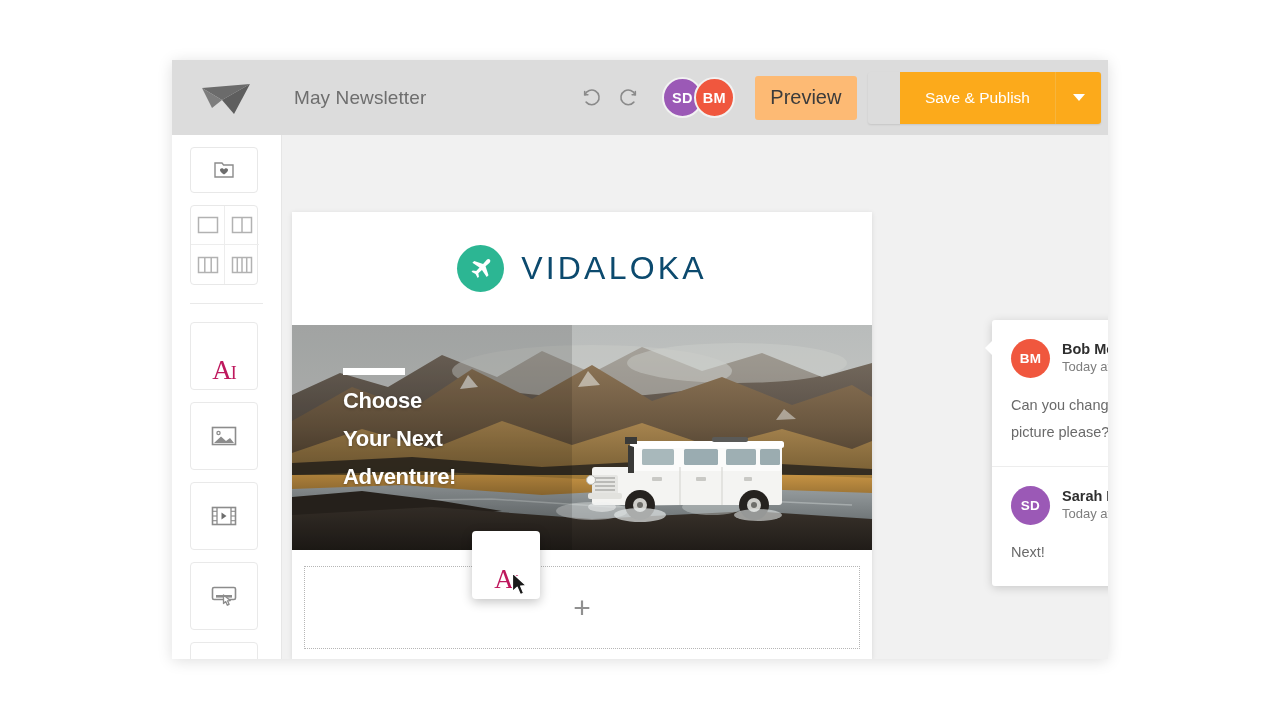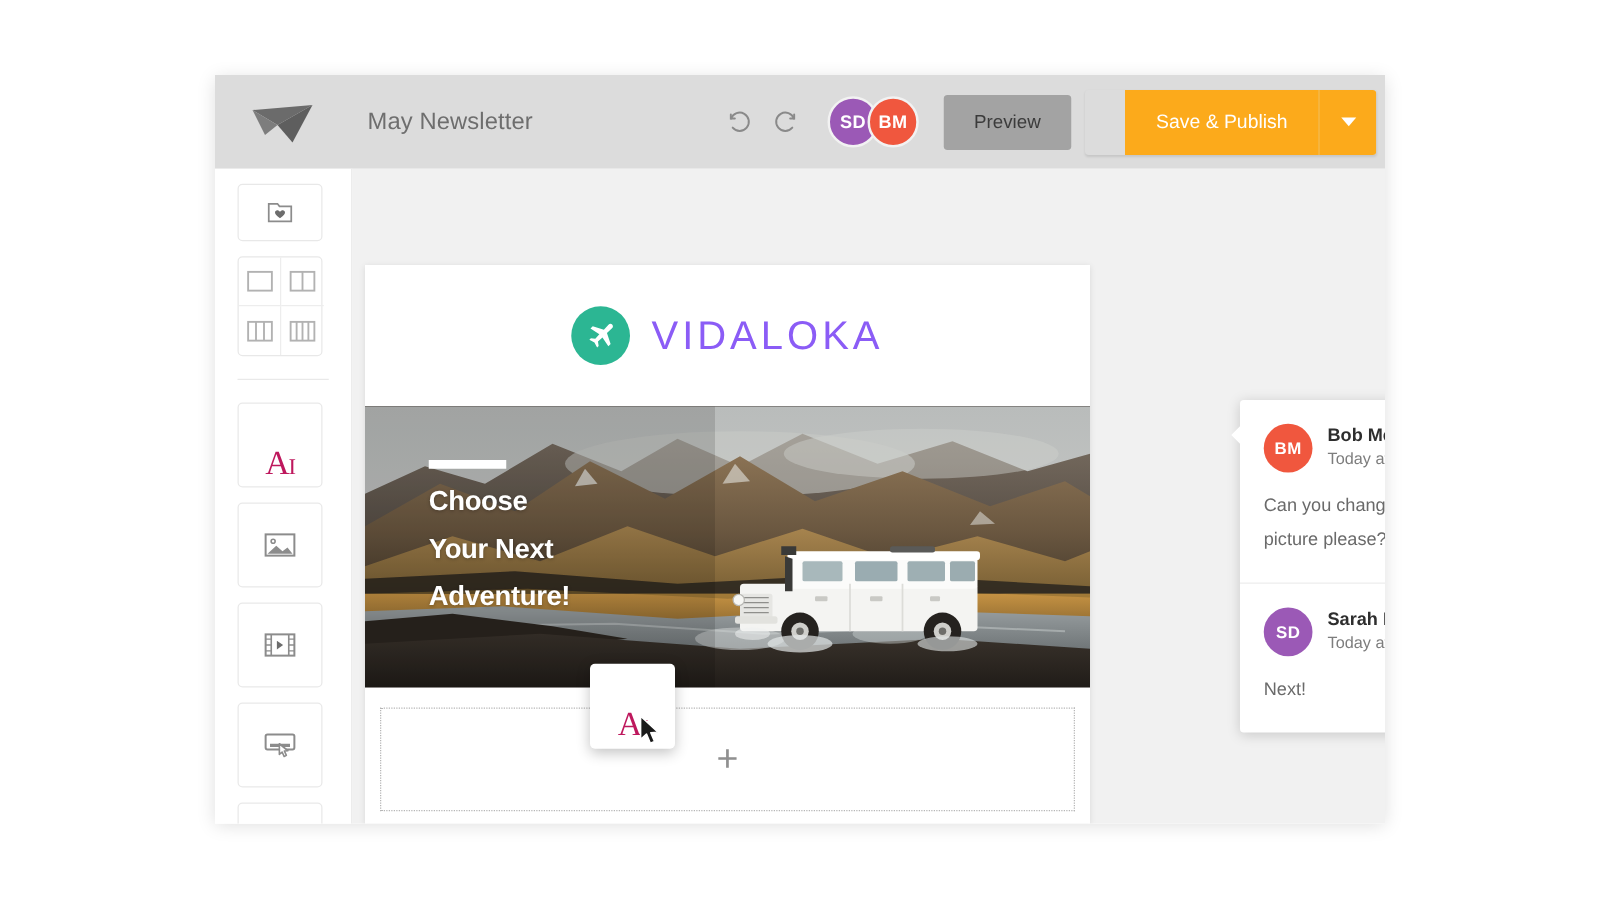--- a/index.html
+++ b/index.html
@@ -66,24 +66,24 @@
     border: 2.5px solid #f2f2f2;
     color: #ffffff;
     font-size: 14.5px;
     font-weight: bold;
     display: flex; align-items: center; justify-content: center;
     letter-spacing: .3px;
   }
   .avatar.second { margin-left: -9px; }
   #preview-btn {
     width: 102px; height: 44px;
-    background: #a3a3a3;
+    background: #fdba74;
     border: none; border-radius: 3px;
     font-family: "Liberation Sans", sans-serif;
-    font-size: 15px;
+    font-size: 20px;
     color: #3b3b3b;
     cursor: pointer;
   }
   #publish-group {
     display: flex;
     margin-left: 11px; margin-right: 7px;
     height: 52px;
     border-radius: 3px;
     overflow: hidden;
     box-shadow: 0 1px 2px rgba(0,0,0,.1);
@@ -193,21 +193,21 @@
   #logo-circle {
     width: 47px; height: 47px;
     border-radius: 50%;
     background: #2cb693;
     display: flex; align-items: center; justify-content: center;
     margin-right: 17px;
   }
   #logo-word {
     font-size: 32px;
     letter-spacing: 3.2px;
-    color: #8b5cf6;
+    color: #0c4a6e;
     font-weight: 500;
   }
 
   
   #hero {
     position: relative;
     height: 225px;
     overflow: hidden;
     background: #2b2520;
   }

